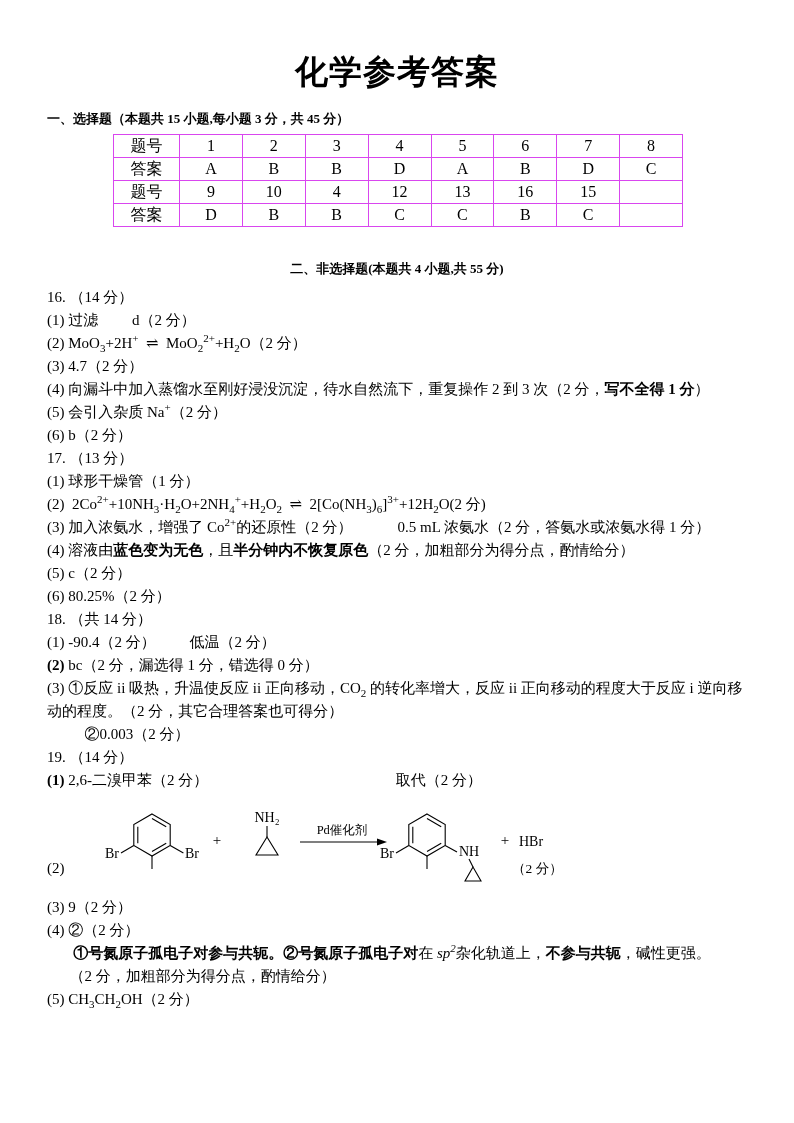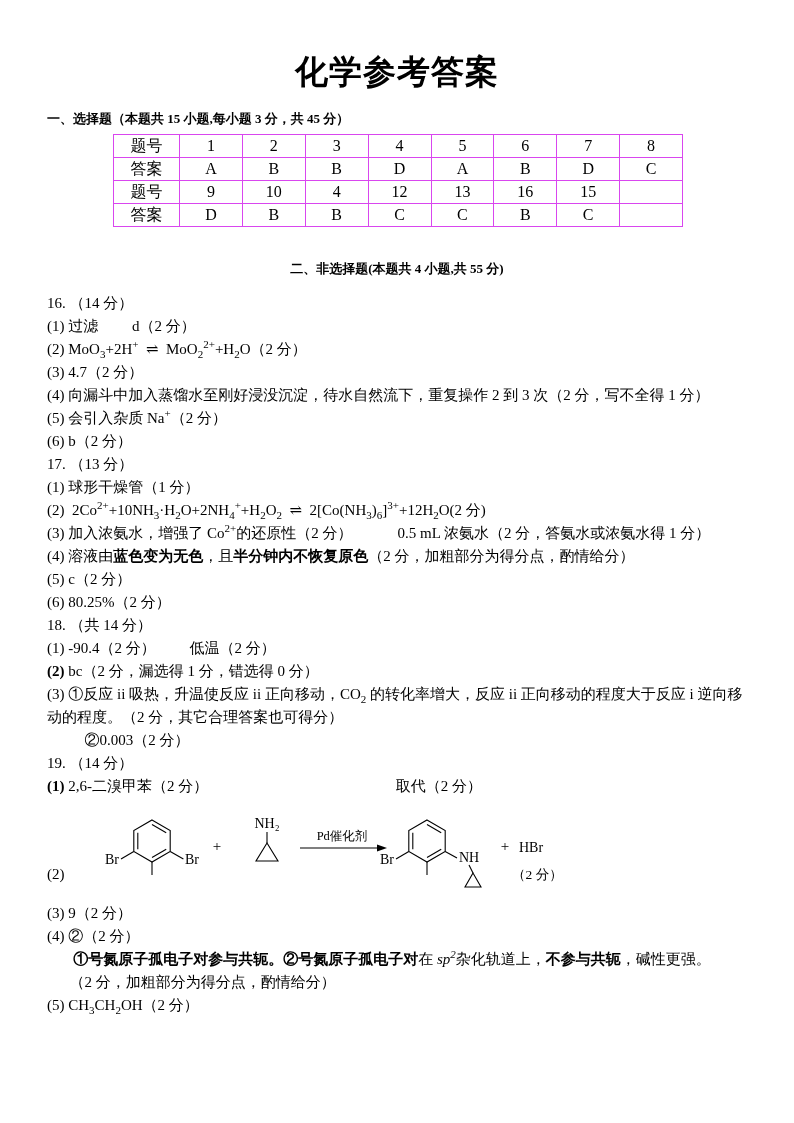--- a/index.html
+++ b/index.html
@@ -10,21 +10,21 @@
     color:#000;
   }
   .page { width:794px; height:1123px; padding:50px 47px 0 47px; background:#fff; }
   .title { text-align:center; font-size:33px; font-weight:bold; margin-bottom:12px; letter-spacing:1px; }
   .heading { font-size:13px; line-height:23px;font-weight:bold; }
   table.answers { border-collapse:collapse; table-layout:fixed; width:570px; margin:4px 0 0 66px; }
   table.answers td { border:1px solid #d946ef; height:23px; text-align:center; font-size:16px; padding:0 2px; }
   table.answers td:first-child { width:66px; }
   .sec2 { margin-top:30px;text-align:center; }
   .qblock { }
-  .qblock.first { margin-top:12px; }
+  .qblock.first { margin-top:6px; }
   .line { font-size:15px; line-height:23px; white-space:pre-wrap; }
   sub,sup { font-size:11px; line-height:0; }
   .diagram-row { display:flex; align-items:flex-end; margin:3px 0 1px 0; }
   .dlabel { font-size:15px; line-height:15px; margin:0 2px 19px 0; }
   svg.rxn text { font-size:14px; fill:#000; font-family:"Liberation Serif","DejaVu Serif",serif; }
   svg.rxn text.cat { font-size:12.5px; }
   svg.rxn text.plus { font-size:15px; }
   svg.rxn text.score { font-size:13.5px; }
 </style>
 </head>
@@ -86,21 +86,21 @@
   </table>
 
   <div class="heading sec2">二、非选择题(本题共 4 小题,共 55 分)</div>
 
   <div class="qblock first">
     <div class="line">16. （14 分）</div>
     <div>
         <div class="line"><span>(1) 过滤         d（2 分）</span></div>
         <div class="line"><span>(2) MoO</span><sub>3</sub><span>+2H</span><sup>+</sup><span>  ⇌  MoO</span><sub>2</sub><sup>2+</sup><span>+H</span><sub>2</sub><span>O（2 分）</span></div>
         <div class="line"><span>(3) 4.7（2 分）</span></div>
-        <div class="line"><span>(4) 向漏斗中加入蒸馏水至刚好浸没沉淀，待水自然流下，重复操作 2 到 3 次（2 分，</span><span style="font-weight: normal;">写不全得 1 分</span><span>）</span></div>
+        <div class="line"><span>(4) 向漏斗中加入蒸馏水至刚好浸没沉淀，待水自然流下，重复操作 2 到 3 次（2 分，</span><span style="font-weight: bold;">写不全得 1 分</span><span>）</span></div>
         <div class="line"><span>(5) 会引入杂质 Na</span><sup>+</sup><span>（2 分）</span></div>
         <div class="line"><span>(6) b（2 分）</span></div>
       </div>
   </div>
 
   <div class="qblock">
     <div class="line">17. （13 分）</div>
     <div>
         <div class="line"><span>(1) 球形干燥管（1 分）</span></div>
         <div class="line"><span>(2)  2Co</span><sup>2+</sup><span>+10NH</span><sub>3</sub><span>·H</span><sub>2</sub><span>O+2NH</span><sub>4</sub><sup>+</sup><span>+H</span><sub>2</sub><span>O</span><sub>2</sub><span>  ⇌  2[Co(NH</span><sub>3</sub><span>)</span><sub>6</sub><span>]</span><sup>3+</sup><span>+12H</span><sub>2</sub><span>O(2 分)</span></div>

